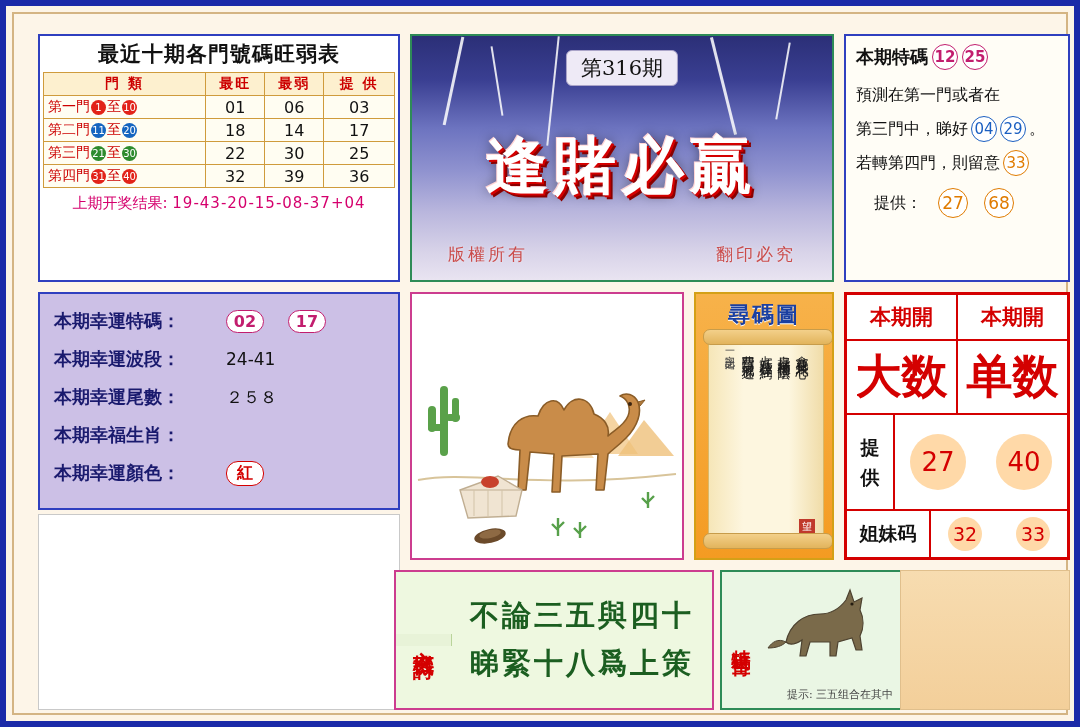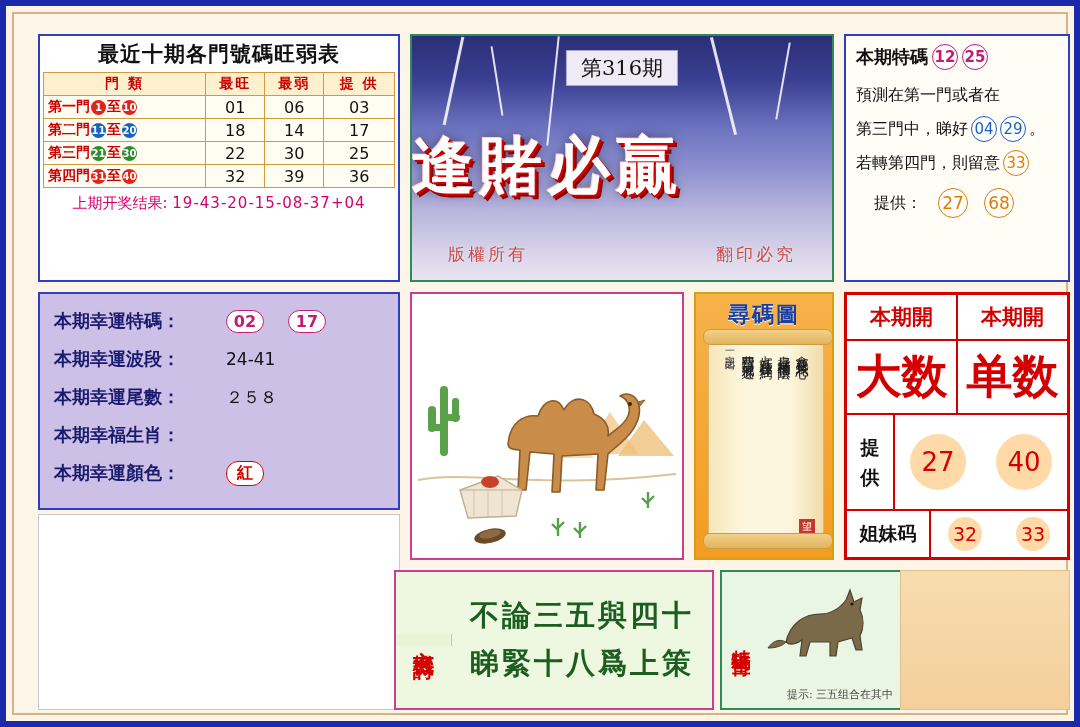--- a/index.html
+++ b/index.html
@@ -53,21 +53,21 @@
     font-family:"DejaVu Sans", sans-serif;
   }
   table.mz th {
     background:#fdf0cf;
     color:#c00;
     font-weight:bold;
     font-size:14px;
     letter-spacing:2px;
   }
   table.mz td.lbl {
-    color:#c00; font-weight:bold; text-align:left; padding-left:4px;
+    color:#c00; font-weight:normal; text-align:left; padding-left:4px;
     white-space:nowrap;
     letter-spacing:0px;
   }
   table.mz td.num { font-size:16px; color:#111; font-weight:normal; }
   .ball {
     display:inline-block;
     width:15px; height:15px; line-height:15px;
     border-radius:50%;
     font-size:10px;
     color:#fff;
@@ -98,25 +98,25 @@
   }
   .bolt { position:absolute; background:rgba(255,255,255,0.85); }
   .issue {
     position:absolute; left:50%; top:14px; transform:translateX(-50%);
     background:#eeeaf6;
     border:1px solid #aaa4c8;
     padding:3px 14px;
     font-size:21px;
     font-family:"DejaVu Serif", serif;
     color:#111;
-    border-radius:0;
+    border-radius:6px;
   }
   .btitle {
     position:absolute; left:0; right:0; top:88px;
-    text-align:left;
+    text-align:center;
     font-family:"DejaVu Serif", serif;
     font-weight:bold;
     font-size:62px;
     letter-spacing:6px;
     color:#fff;
     text-shadow:
       2px 2px 0 #d40000, 4px 4px 0 #8a0000,
       -1px -1px 0 #ffd5d5, 0 0 12px rgba(0,0,0,0.5);
   }
   .bfoot-l, .bfoot-r {

